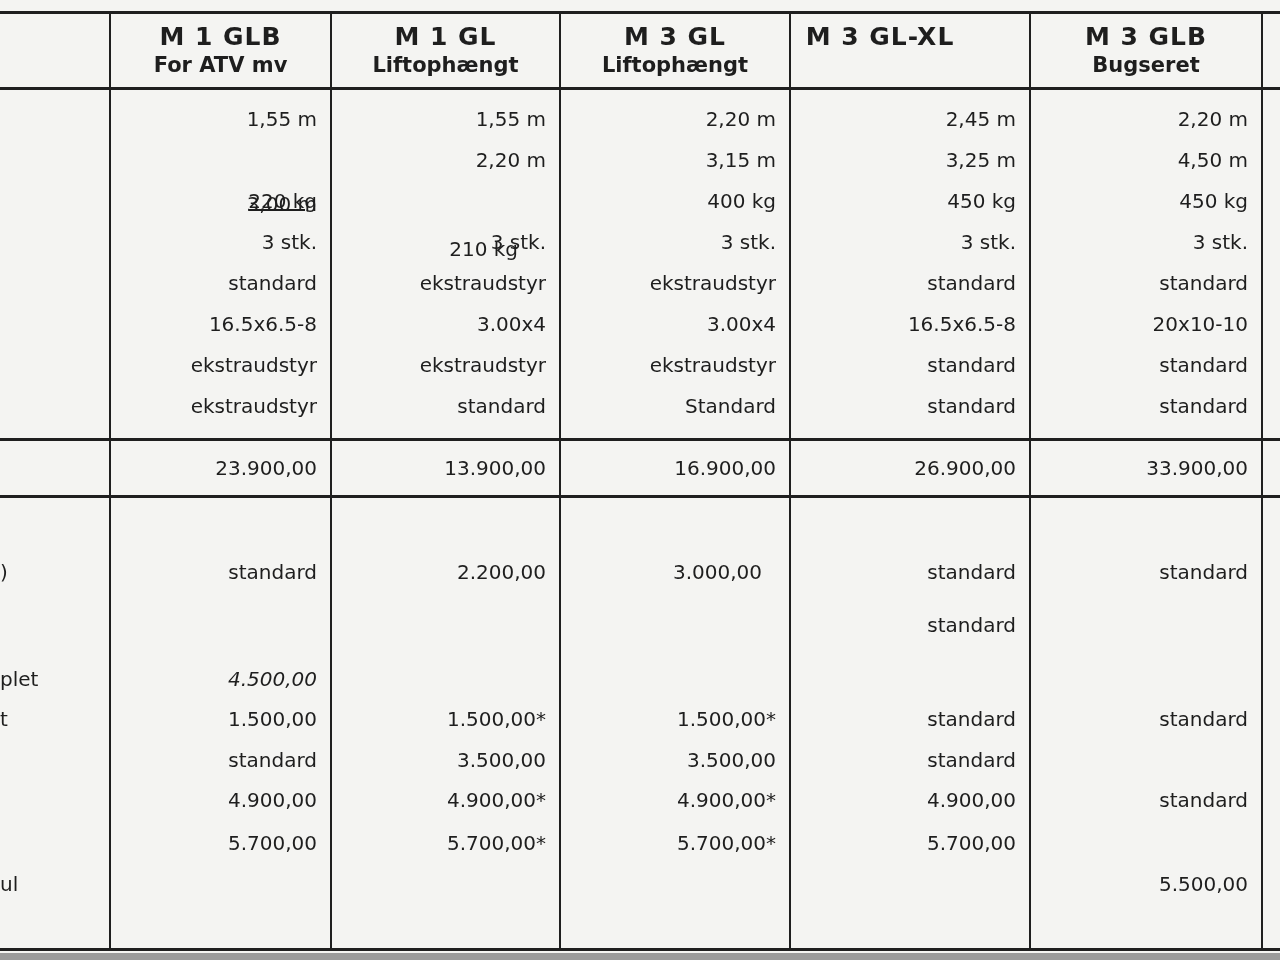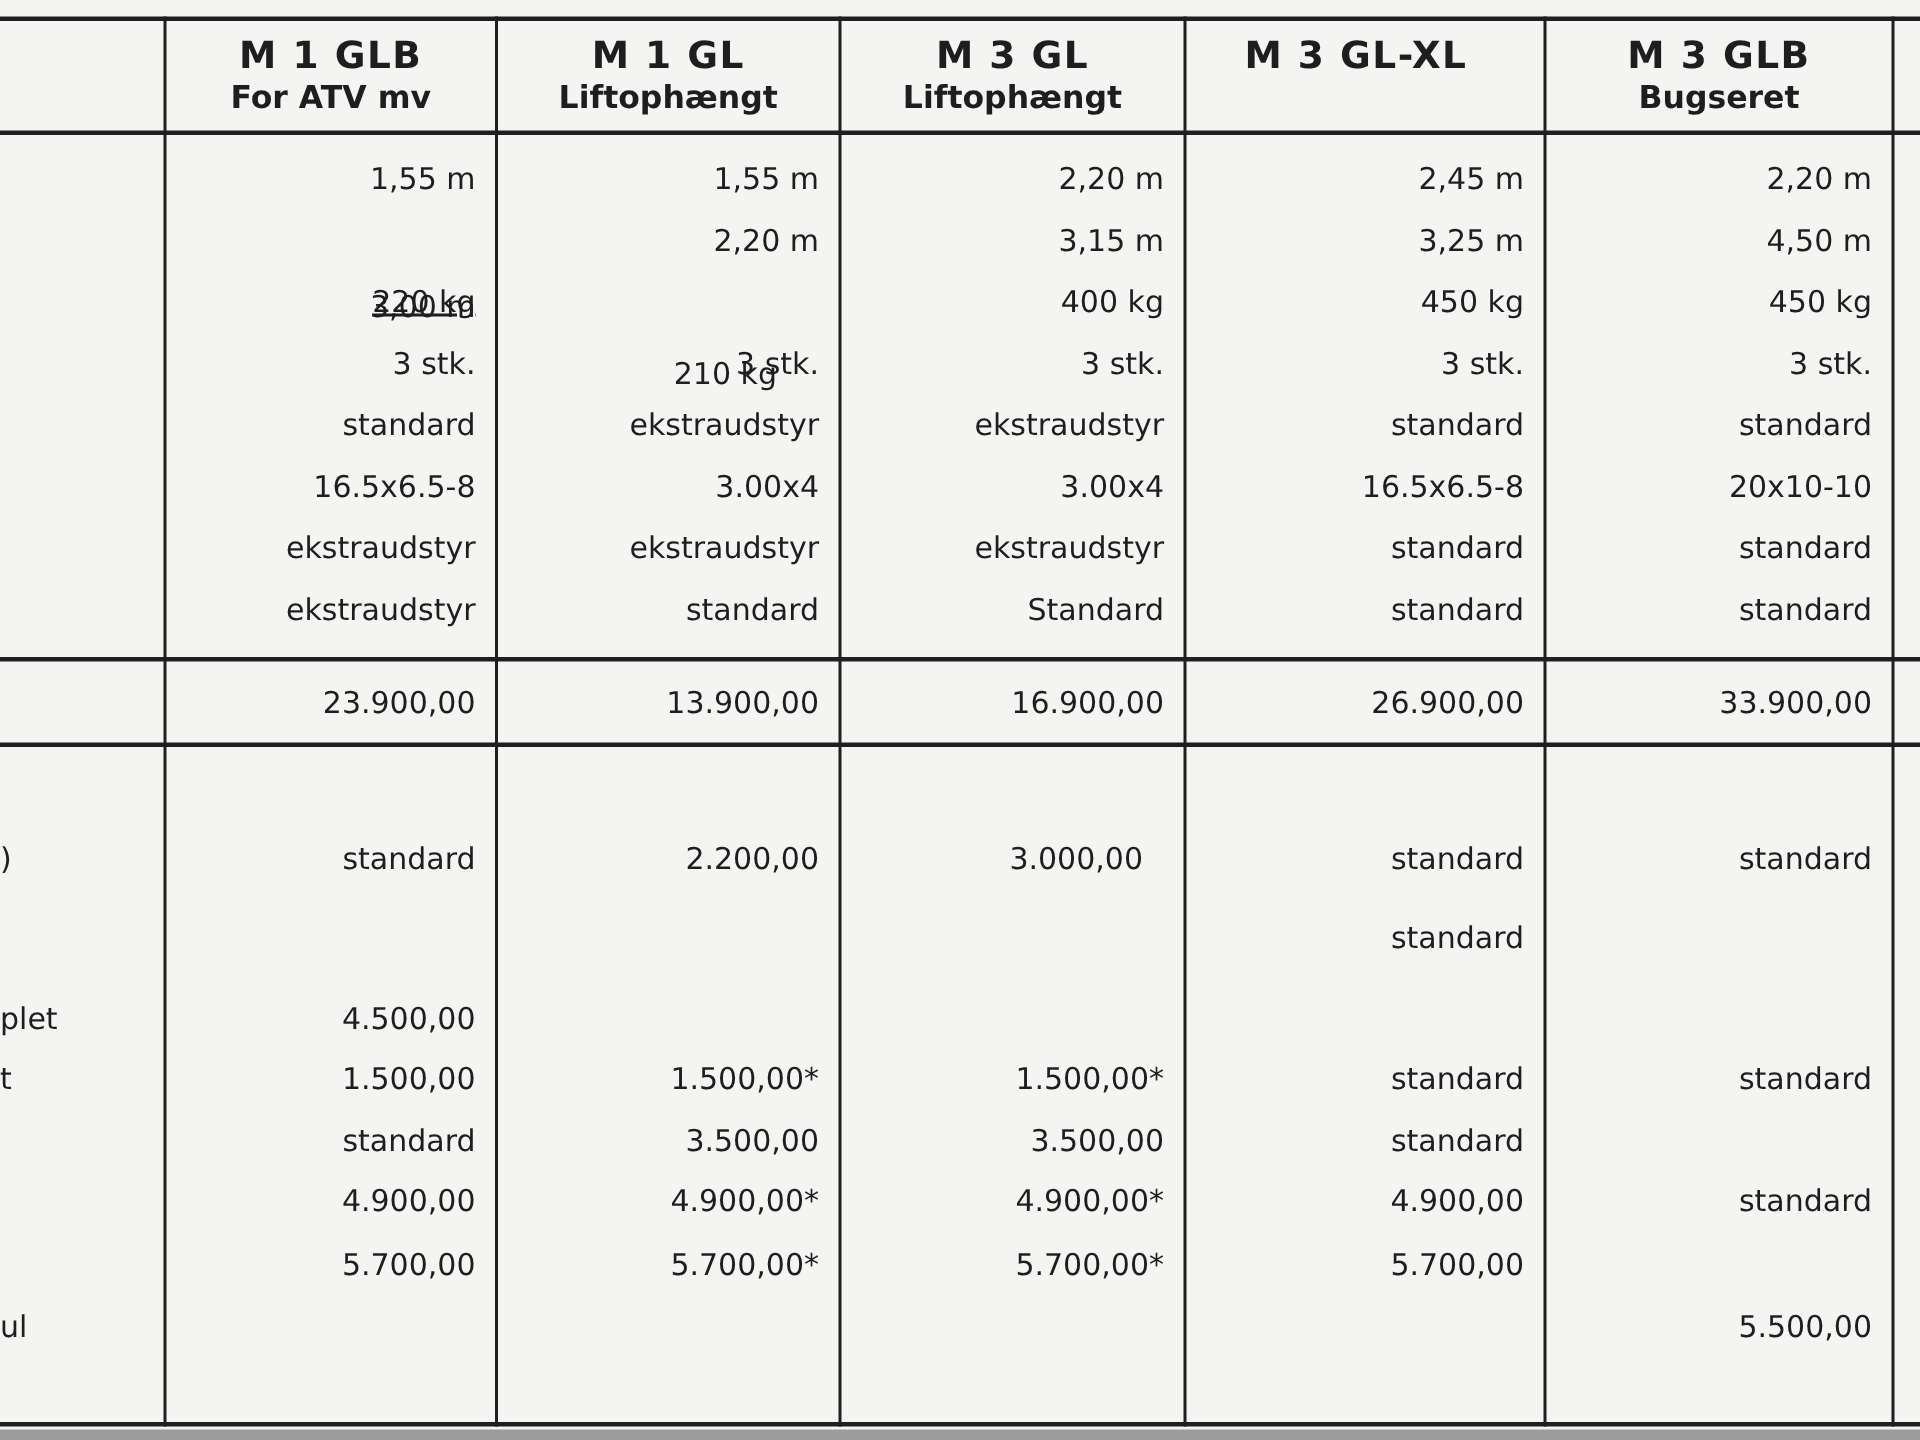--- a/index.html
+++ b/index.html
@@ -55,21 +55,21 @@
     <span class="header-sub">For ATV mv</span>
   </div>
   <div class="header-cell" style="left:333px;width:225px;">
     <span class="header-title">M 1 GL</span>
     <span class="header-sub">Liftophængt</span>
   </div>
   <div class="header-cell" style="left:562px;width:226px;">
     <span class="header-title">M 3 GL</span>
     <span class="header-sub">Liftophængt</span>
   </div>
-  <div class="header-cell" style="left:776px;width:256px;">
+  <div class="header-cell" style="left:752px;width:256px;">
     <span class="header-title">M 3 GL-XL</span>
     <span class="header-sub"></span>
   </div>
   <div class="header-cell" style="left:1032px;width:228px;">
     <span class="header-title">M 3 GLB</span>
     <span class="header-sub">Bugseret</span>
   </div>
 
   <div id="grid">
       <div class="cell" style="left: 112px; width: 217px; top: 99px;">1,55 m</div>
@@ -118,21 +118,21 @@
       <div class="cell" style="left: 792px; width: 236px; top: 448px;">26.900,00</div>
       <div class="cell" style="left: 1032px; width: 228px; top: 448px;">33.900,00</div>
       <div class="rowlabel" style="top: 552px;">)</div>
       <div class="cell" style="left: 112px; width: 217px; top: 552px;">standard</div>
       <div class="cell" style="left: 333px; width: 225px; top: 552px;">2.200,00</div>
       <div class="cell" style="left: 562px; width: 212px; top: 552px;">3.000,00</div>
       <div class="cell" style="left: 792px; width: 236px; top: 552px;">standard</div>
       <div class="cell" style="left: 1032px; width: 228px; top: 552px;">standard</div>
       <div class="cell" style="left: 792px; width: 236px; top: 605px;">standard</div>
       <div class="rowlabel" style="top: 659px;">plet</div>
-      <div class="cell" style="left: 112px; width: 217px; top: 659px;">4.500,00</div>
+      <div class="cell" style="left: 112px; width: 217px; top: 659px; font-style: italic;">4.500,00</div>
       <div class="rowlabel" style="top: 699px;">t</div>
       <div class="cell" style="left: 112px; width: 217px; top: 699px;">1.500,00</div>
       <div class="cell" style="left: 333px; width: 225px; top: 699px;">1.500,00*</div>
       <div class="cell" style="left: 562px; width: 226px; top: 699px;">1.500,00*</div>
       <div class="cell" style="left: 792px; width: 236px; top: 699px;">standard</div>
       <div class="cell" style="left: 1032px; width: 228px; top: 699px;">standard</div>
       <div class="cell" style="left: 112px; width: 217px; top: 740px;">standard</div>
       <div class="cell" style="left: 333px; width: 225px; top: 740px;">3.500,00</div>
       <div class="cell" style="left: 562px; width: 226px; top: 740px;">3.500,00</div>
       <div class="cell" style="left: 792px; width: 236px; top: 740px;">standard</div>

